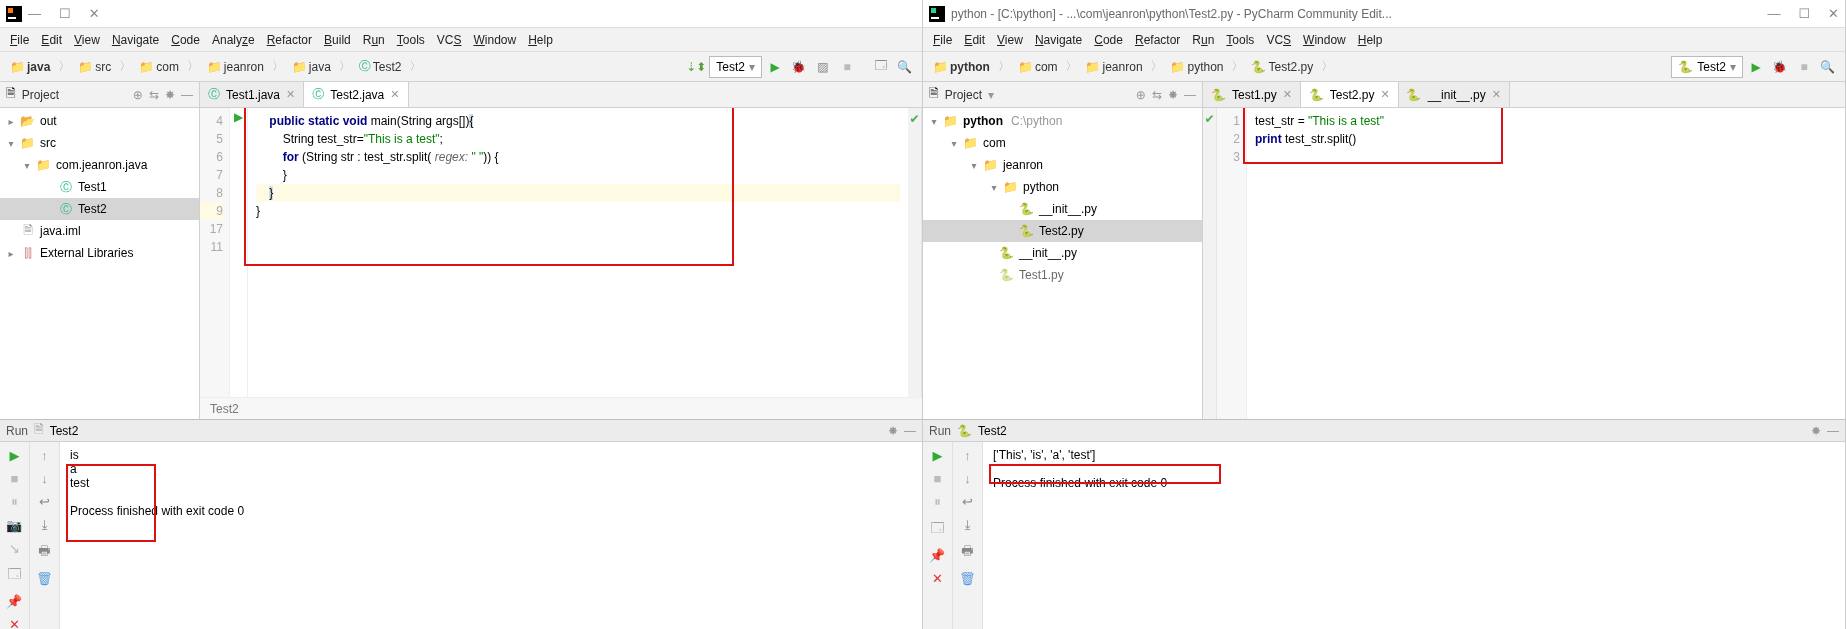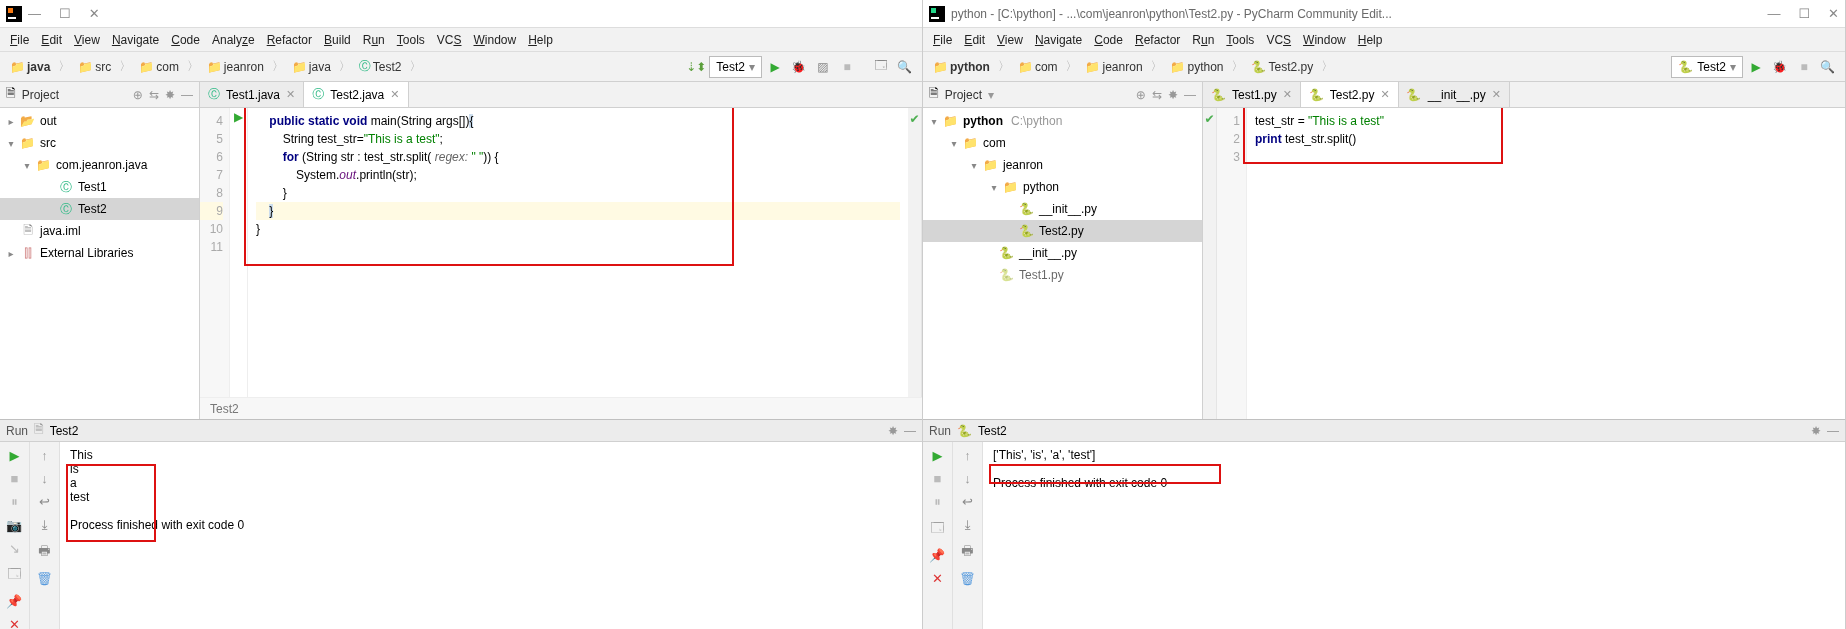--- a/index.html
+++ b/index.html
@@ -206,30 +206,29 @@
           </div>
       </div>
       <div class="code-area">
         <div class="gutter">
           <div>4</div>
             <div>5</div>
             <div>6</div>
             <div>7</div>
             <div>8</div>
             <div style="background:#fffae3">9</div>
-            <div>10</div>
+            <div>17</div>
             <div>11</div>
         </div>
         <div style="width:18px;border-right:1px solid #eee;padding-top:2px;text-align:center"><span style="color:#3a3">▶</span></div>
         <div class="code">
           <div class="redbox" style="left:-4px;top:-2px;width:490px;height:160px"></div>
           <div class="line">    <span class="kw">public static void</span><span> main(String args[])</span><span style="background:#cde">{</span></div>
           <div class="line">        <span>String test_str=</span><span class="str">"This is a test"</span><span>;</span></div>
           <div class="line">        <span class="kw">for</span><span> (String str : test_str.split(</span><span class="it"> regex:</span><span class="str"> " "</span><span>)) {</span></div>
-          <div class="line">            <span>System.</span><span style="font-style:italic;color:#660e7a">out</span><span>.println(str);</span></div>
           <div class="line">        <span>}</span></div>
           <div class="line" style="background:#fffae3">    <span style="background:#cde">}</span></div>
           <div class="line"><span>}</span></div>
           <div class="line"></div>
         </div>
         <div class="stripe">
             <span class="check">✔</span>
           </div>
       </div>
       <div class="breadcrumb2">
@@ -261,21 +260,20 @@
       <div class="run-tools2">
         <span style="color:#999">↑</span>
         <span style="color:#999">↓</span>
         <span style="color:#888">↩</span>
         <span style="color:#888">⤓</span>
         <span style="color:#888">🖶</span>
         <span style="color:#59d">🗑</span>
       </div>
       <div class="console">
         <div class="redbox" style="left:6px;top:22px;width:90px;height:78px"></div>
-        <div class="out">This</div>
         <div class="out">is</div>
         <div class="out">a</div>
         <div class="out">test</div>
         <div class="exit">Process finished with exit code 0</div>
       </div>
     </div>
   </div>
 </div>
 
 <div class="ide">

